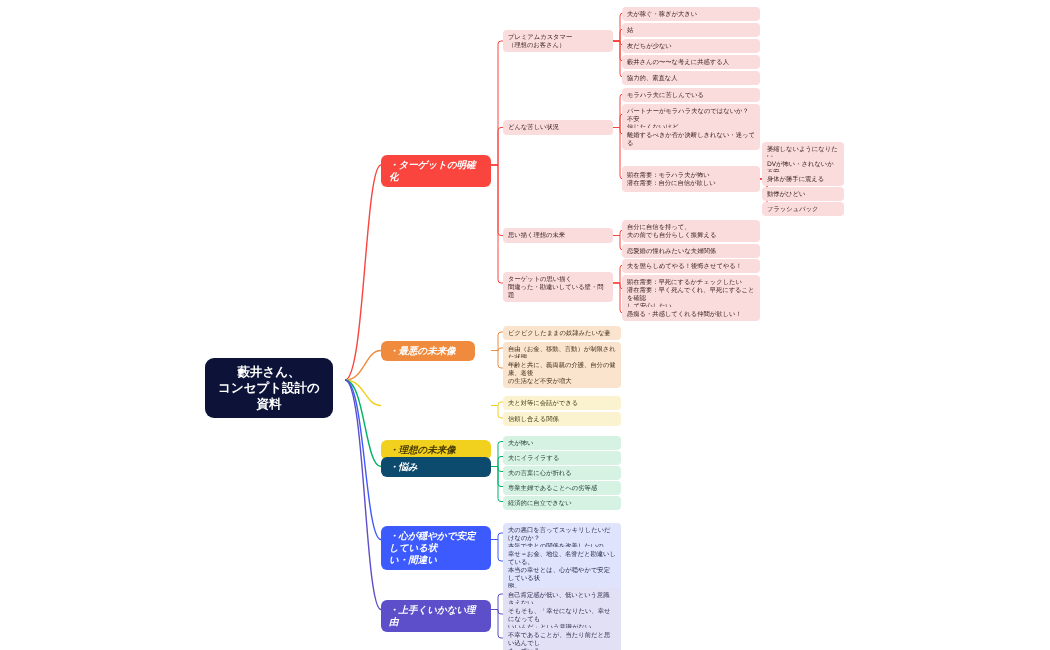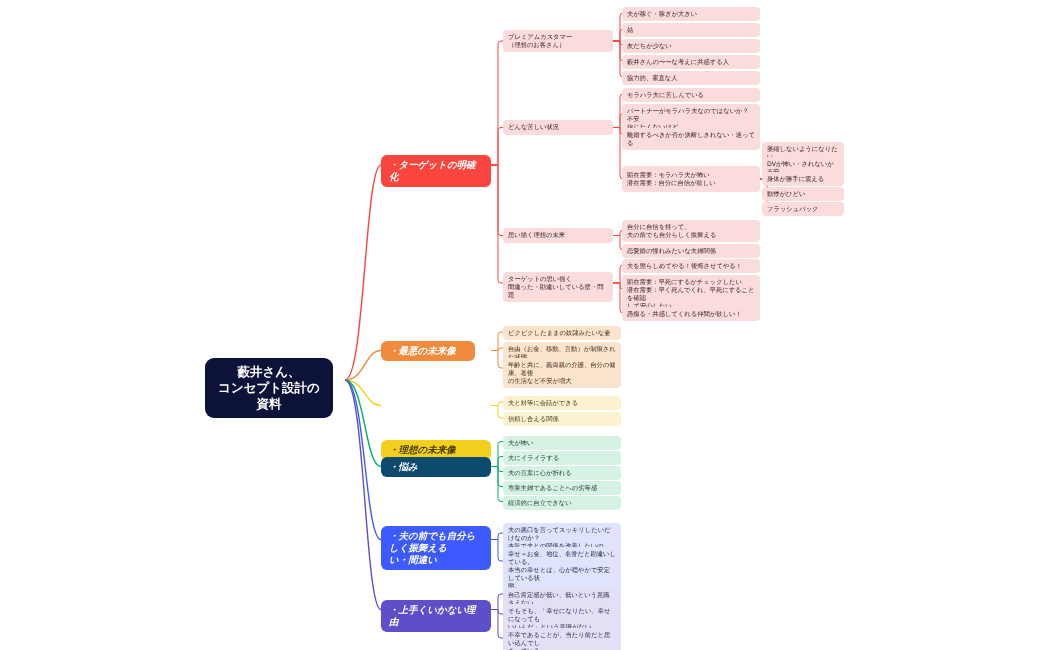--- a/index.html
+++ b/index.html
@@ -110,21 +110,21 @@
       <path d="M491,609.5 L498,609.5 L498,611 Q498,614 501,614 L503,614" fill="none" stroke="#5c4fc9" stroke-width="1"></path>
       <path d="M491,609.5 L498,609.5 L498,635 Q498,638 501,638 L503,638" fill="none" stroke="#5c4fc9" stroke-width="1"></path>
     </svg>
   <div id="nodes">
       <div class="node root" style="left: 205px; top: 358px; width: 128px; min-height: 44px; background: rgb(13, 19, 56); color: rgb(255, 255, 255);">藪井さん、
 コンセプト設計の資料</div>
       <div class="node lvl1" style="left: 381px; top: 155px; width: 110px; min-height: 20px; background: rgb(249, 69, 62);">・ターゲットの明確化</div>
       <div class="node lvl1" style="left: 381px; top: 341px; width: 94px; min-height: 19px; background: rgb(240, 138, 60);">・最悪の未来像</div>
       <div class="node lvl1 yellow" style="left: 381px; top: 396px; width: 110px; min-height: 19px; background: rgb(242, 208, 30); margin-top: 44px;">・理想の未来像</div>
       <div class="node lvl1" style="left: 381px; top: 457px; width: 110px; min-height: 19px; background: #0c4a6e;">・悩み</div>
-      <div class="node lvl1" style="left: 381px; top: 526px; width: 110px; min-height: 27px; background: rgb(61, 90, 254);">・夫の前でも自分らしく振舞える
+      <div class="node lvl1" style="left: 381px; top: 526px; width: 110px; min-height: 27px; background: rgb(61, 90, 254);">・心が穏やかで安定している状
 い・間違い</div>
       <div class="node lvl1" style="left: 381px; top: 600px; width: 110px; min-height: 19px; background: rgb(92, 79, 201);">・上手くいかない理由</div>
       <div class="node leaf redfam" style="left: 503px; top: 30px; width: 110px; min-height: 22px;">プレミアムカスタマー
 （理想のお客さん）</div>
       <div class="node leaf redfam" style="left: 622px; top: 7px; width: 138px; min-height: 12px;">夫が稼ぐ・稼ぎが大きい</div>
       <div class="node leaf redfam" style="left: 622px; top: 23px; width: 138px; min-height: 12px;">姑</div>
       <div class="node leaf redfam" style="left: 622px; top: 39px; width: 138px; min-height: 12px;">友だちが少ない</div>
       <div class="node leaf redfam" style="left: 622px; top: 55px; width: 138px; min-height: 12px;">藪井さんの〜〜な考えに共感する人</div>
       <div class="node leaf redfam" style="left: 622px; top: 71px; width: 138px; min-height: 12px;">協力的、素直な人</div>
       <div class="node leaf redfam" style="left: 503px; top: 120px; width: 110px; min-height: 15px;">どんな苦しい状況</div>

